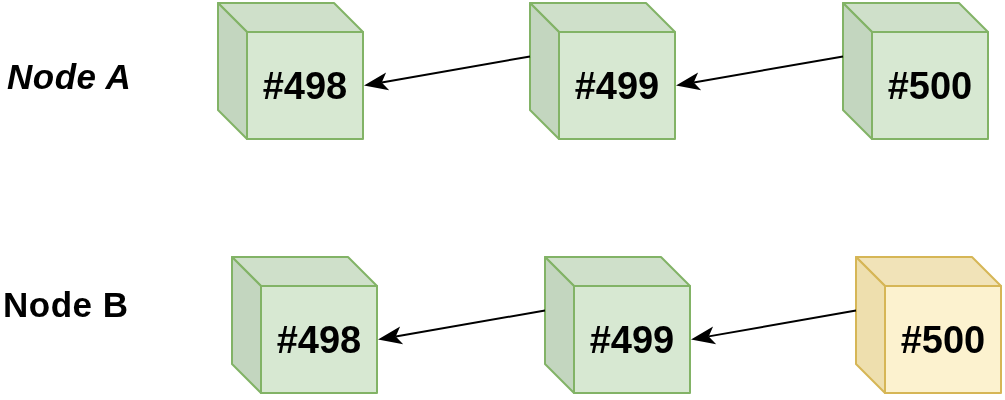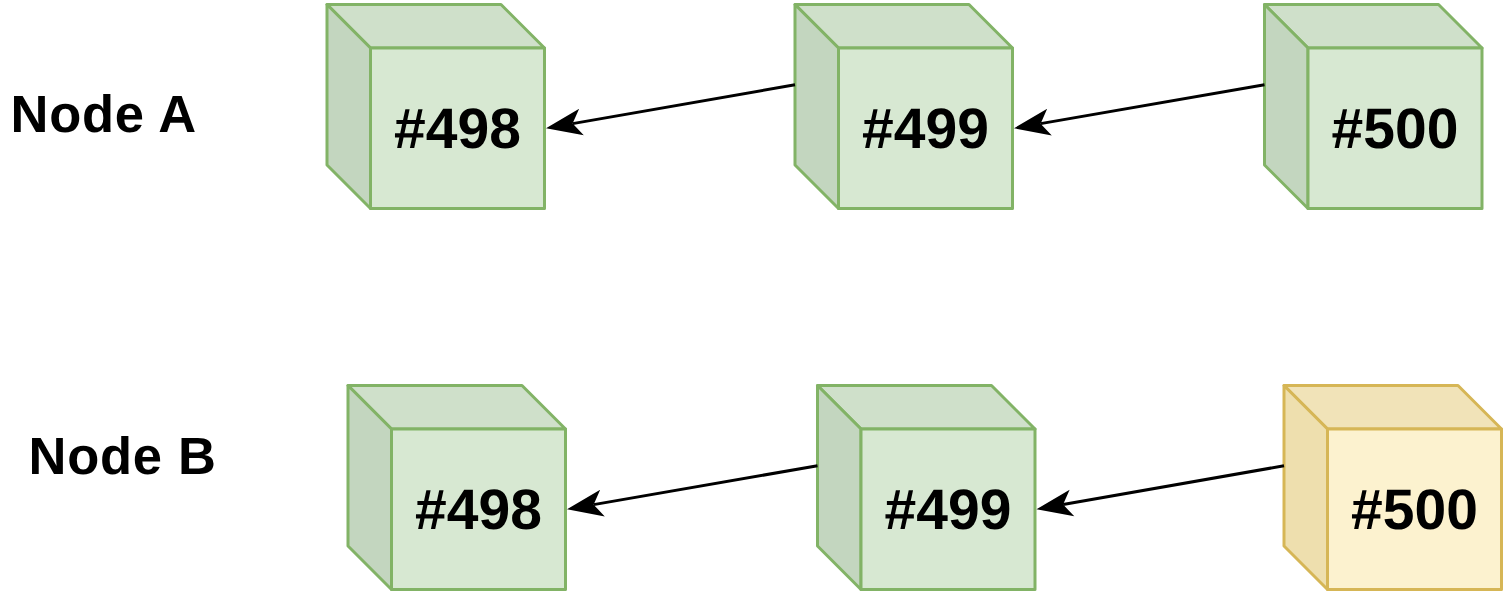--- a/index.html
+++ b/index.html
@@ -89,15 +89,15 @@
         <g>
           <line x1="545" y1="310.5" x2="395.7345904344246" y2="336.4203405832436" stroke="#000000" stroke-width="2"></line>
           <polygon points="378,339.5 400.1062908708546,326.52649222711256 395.7345904344246,336.4203405832436 403.185950287611,344.26108266153716" fill="#000000"></polygon>
         </g>
         <g>
           <line x1="856" y1="310.5" x2="708.7282631222819" y2="336.3841234512353" stroke="#000000" stroke-width="2"></line>
           <polygon points="691,339.5 713.0797458886601,326.4813663738395 708.7282631222819,336.3841234512353 716.1956224374247,344.20962949612135" fill="#000000"></polygon>
         </g>
       </g>
     </svg>
-  <div class="node-label" id="node-label-0" style="left: 7px; top: 78px; font-size: 35px;">Node A</div>
-  <div class="node-label" id="node-label-1" style="left: 19px; top: 306px; font-size: 35px;">Node B</div>
+  <div class="node-label" id="node-label-0" style="left: 7px; top: 78px; font-size: 35px; font-style: italic;">Node A</div>
+  <div class="node-label" id="node-label-1" style="left: 3px; top: 306px; font-size: 35px;">Node B</div>
 </div>
 
 </body></html>

